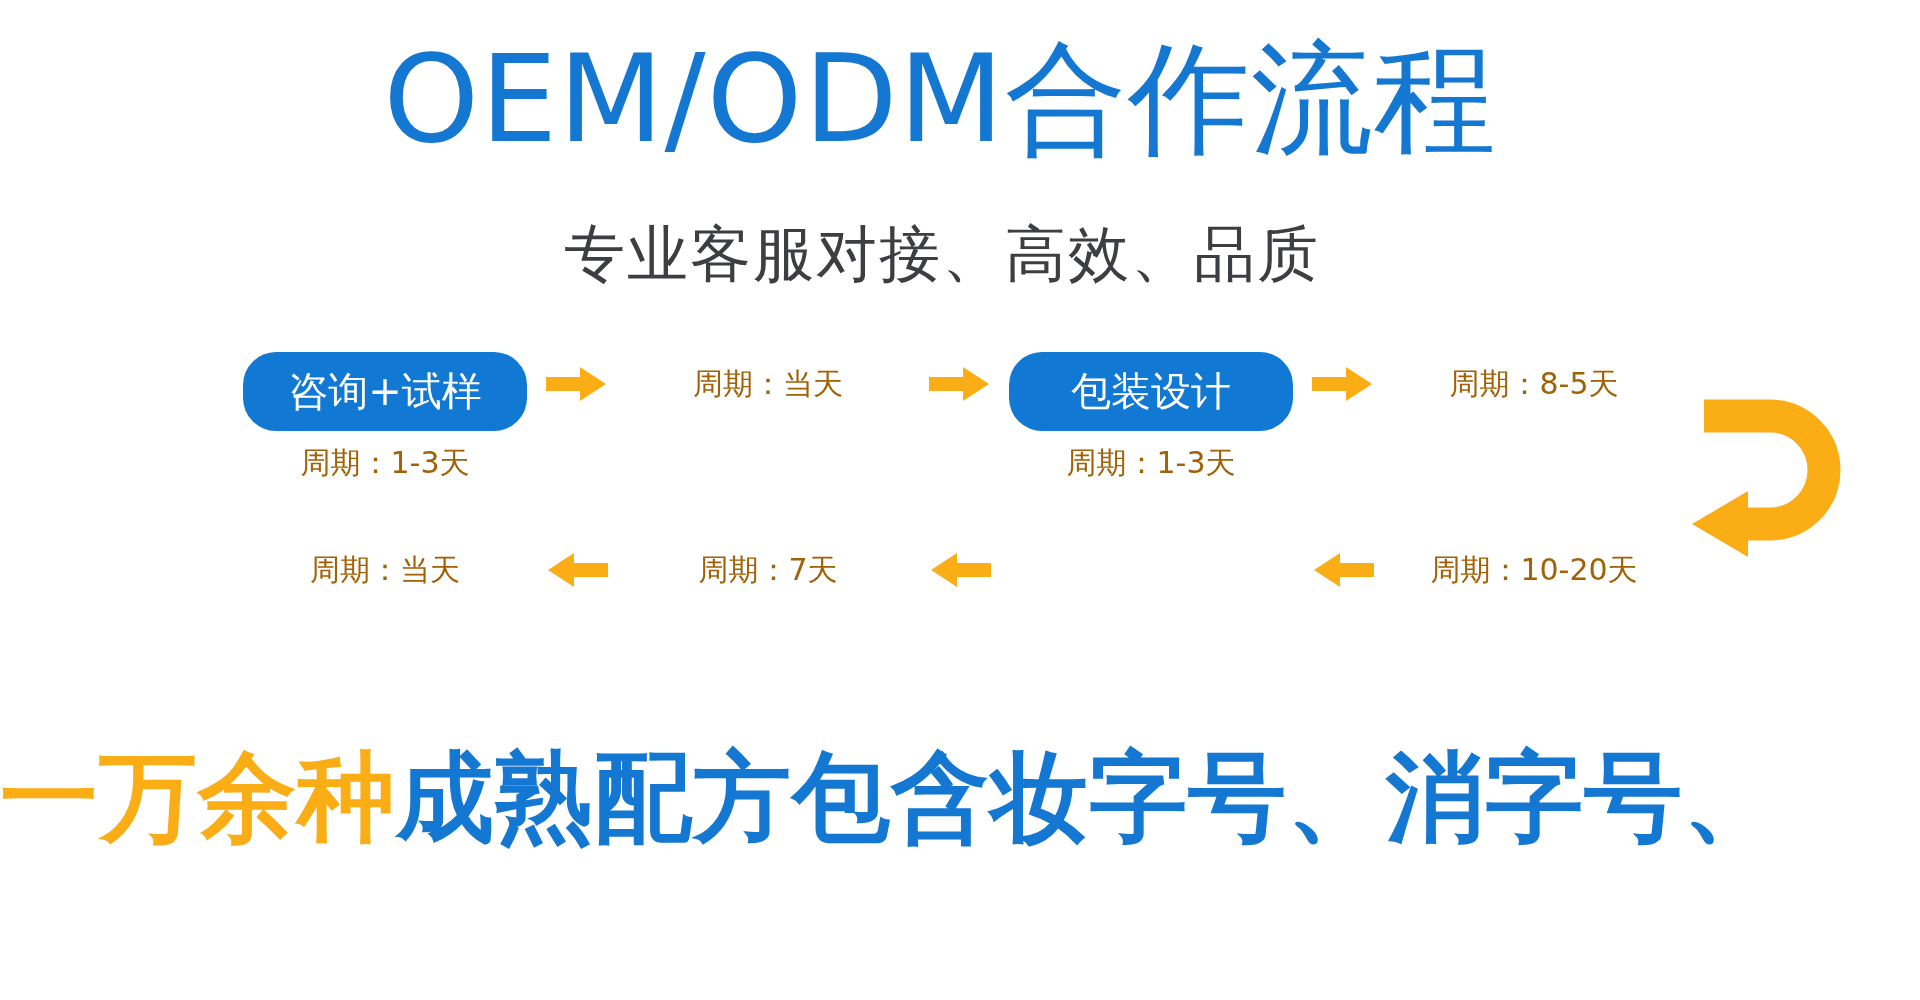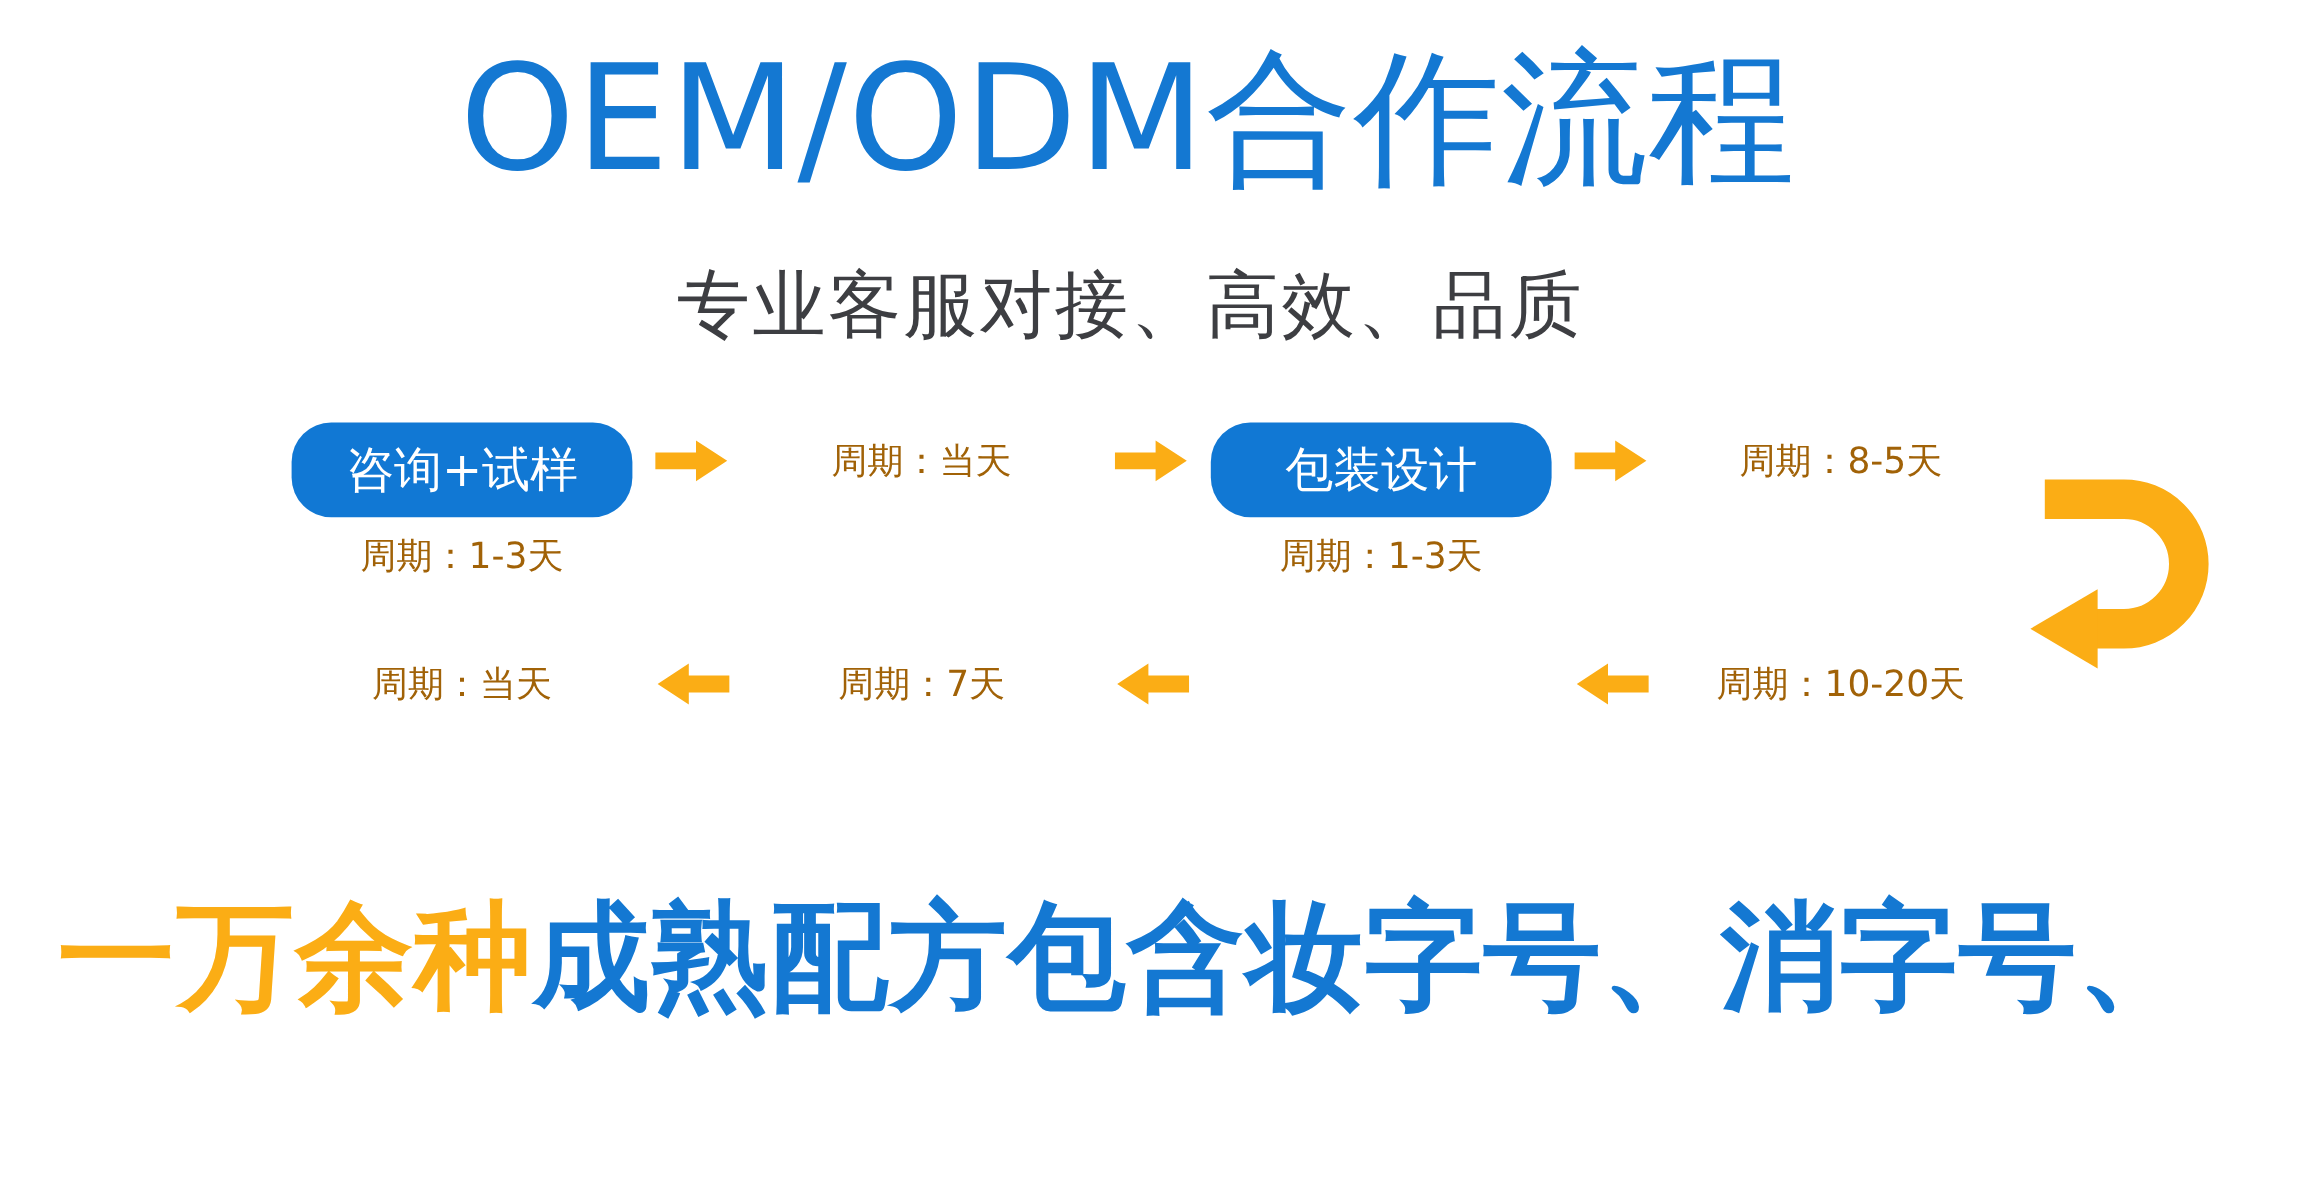--- a/index.html
+++ b/index.html
@@ -59,21 +59,20 @@
   .arrow-stroke { stroke: #fbad15; fill: none; }
 
   .uturn { position: absolute; left: 1688px; top: 382px; }
 
   .bottom-line {
     position: absolute; top: 733px; left: 0; width: 1640px;
     text-align: center;
     font-size: 98px; font-weight: 700;
     color: #1478d2; letter-spacing: 1px;
     white-space: nowrap;
-    padding-left: 48px;
   }
   .bottom-line .hl { color: #fbad15; }
 </style>
 </head>
 <body>
 
 <div class="title">OEM/ODM合作流程</div>
 
 <div class="subtitle">专业客服对接、高效、品质</div>
 

